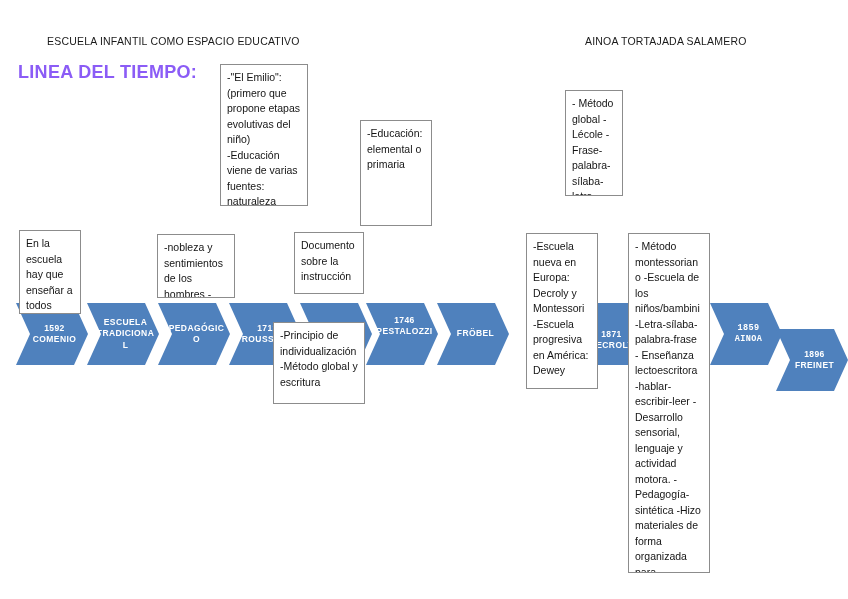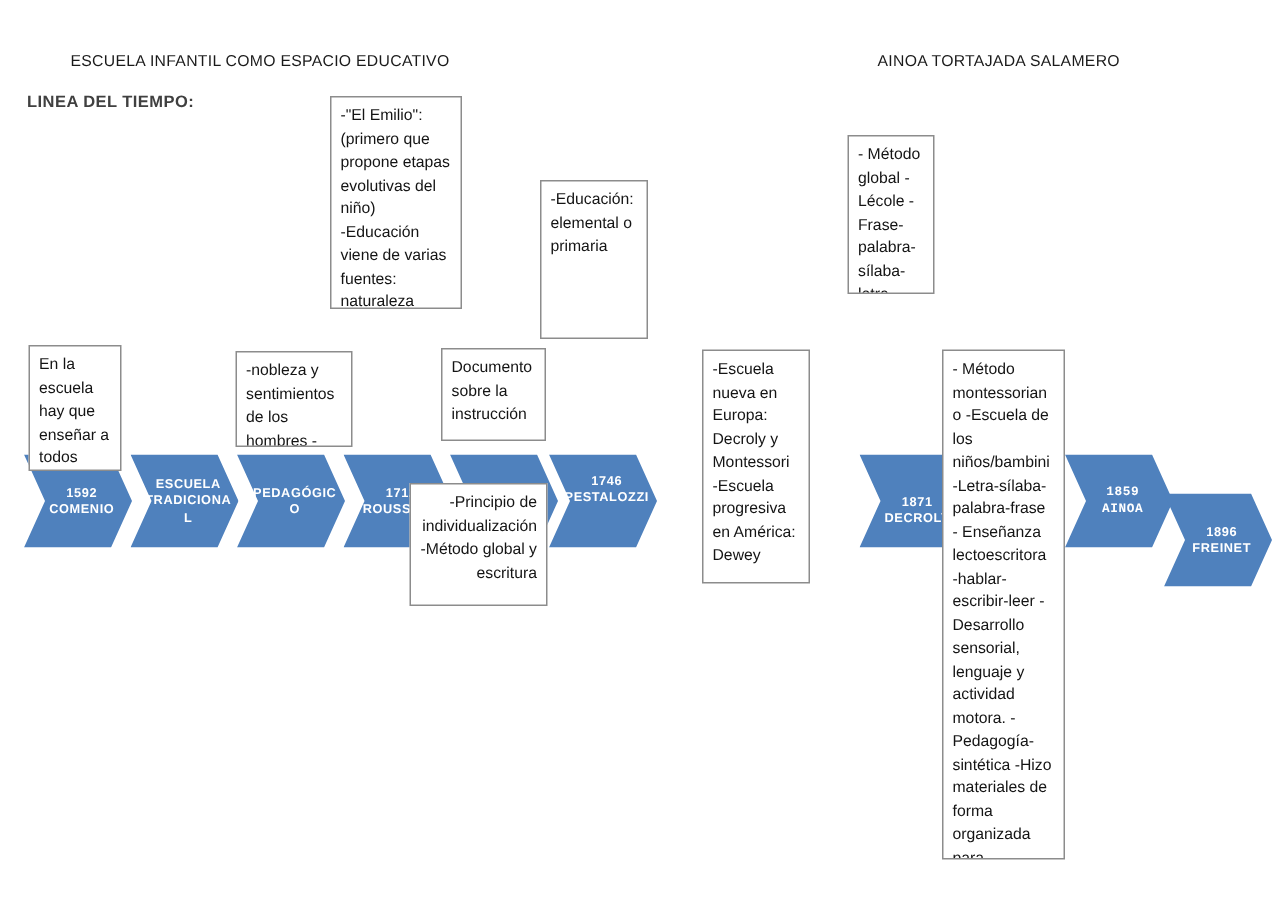--- a/index.html
+++ b/index.html
@@ -14,21 +14,21 @@
   
   .hdr{
     position:absolute;font-size:10.5px;letter-spacing:.2px;
     color:#1a1a1a;white-space:nowrap;
     font-family:"Liberation Sans", sans-serif;
   }
   #hdr-left{left:14px;top:35px;padding-left:33px;}
   #hdr-right{left:585px;top:35px;}
   #doc-title{
     position:absolute;left:18px;top:62px;
-    font-size:11px;font-weight:bold;color:#404040;
+    font-size:18px;font-weight:bold;color:#8b5cf6;
     letter-spacing:.3px;white-space:nowrap;
   }
 
   
   .tbox{
     position:absolute;background:#ffffff;
     border:1px solid #8c8c8c;
     box-sizing:border-box;
     overflow:hidden;
     font-size:10.5px;
@@ -116,20 +116,28 @@
       </div>
       <div class="chev" style="left: 366px; top: 303px; width: 72px; height: 46px;">
         <svg width="72" height="62" viewBox="0 0 72 62">
           <path d="M0,0 L58,0 L72,31 L58,62 L0,62 L14,31 Z" fill="#4F81BD"></path>
         </svg>
         <div class="lbl">
           <span class="yr">1746</span>
           <span class="nm">PESTALOZZI</span>
         </div>
       </div>
+      <div class="chev" style="left: 437px; top: 303px; width: 72px; height: 62px;">
+        <svg width="72" height="62" viewBox="0 0 72 62">
+          <path d="M0,0 L58,0 L72,31 L58,62 L0,62 L14,31 Z" fill="#4F81BD"></path>
+        </svg>
+        <div class="lbl">
+          <span class="nm">FRÖBEL</span>
+        </div>
+      </div>
       <div class="chev" style="left: 573px; top: 303px; width: 72px; height: 74px;">
         <svg width="72" height="62" viewBox="0 0 72 62">
           <path d="M0,0 L58,0 L72,31 L58,62 L0,62 L14,31 Z" fill="#4F81BD"></path>
         </svg>
         <div class="lbl">
           <span class="yr">1871</span>
           <span class="nm">DECROLY</span>
         </div>
       </div>
       <div class="chev" style="left: 710px; top: 303px; width: 72px; height: 62px; font-family: Liberation Mono, monospace;">
@@ -153,18 +161,18 @@
     </div>
 
   <div id="callout-layer">
       <div class="tbox" style="left: 220px; top: 64px; width: 88px; height: 142px;">-"El Emilio": (primero que propone etapas evolutivas del niño)
 -Educación viene de varias fuentes: naturaleza</div>
       <div class="tbox" style="left: 360px; top: 120px; width: 72px; height: 106px;">-Educación: elemental o primaria</div>
       <div class="tbox" style="left: 565px; top: 90px; width: 58px; height: 106px;">- Método global -Lécole -Frase-palabra-sílaba-letra</div>
       <div class="tbox" style="left: 19px; top: 230px; width: 62px; height: 84px;">En la escuela hay que enseñar a todos</div>
       <div class="tbox" style="left: 157px; top: 234px; width: 78px; height: 64px;">-nobleza y sentimientos de los hombres - naturaleza</div>
       <div class="tbox" style="left: 294px; top: 232px; width: 70px; height: 62px;">Documento sobre la instrucción</div>
-      <div class="tbox" style="left: 273px; top: 322px; width: 92px; height: 82px; text-align: right;">-Principio de individualización    -Método global y escritura</div>
-      <div class="tbox" style="left: 468px; top: 233px; width: 72px; height: 156px;">-Escuela nueva en Europa: Decroly y Montessori    -Escuela progresiva en América: Dewey</div>
+      <div class="tbox" style="left: 273px; top: 322px; width: 92px; height: 82px;">-Principio de individualización    -Método global y escritura</div>
+      <div class="tbox" style="left: 526px; top: 233px; width: 72px; height: 156px;">-Escuela nueva en Europa: Decroly y Montessori    -Escuela progresiva en América: Dewey</div>
       <div class="tbox" style="left: 628px; top: 233px; width: 82px; height: 340px;">- Método montessoriano -Escuela de los niños/bambini    -Letra-sílaba-palabra-frase - Enseñanza lectoescritora   -hablar-escribir-leer -Desarrollo sensorial, lenguaje y actividad motora. -Pedagogía-sintética -Hizo materiales de forma organizada para</div>
     </div>
 
 </div>
 
 </body></html>

